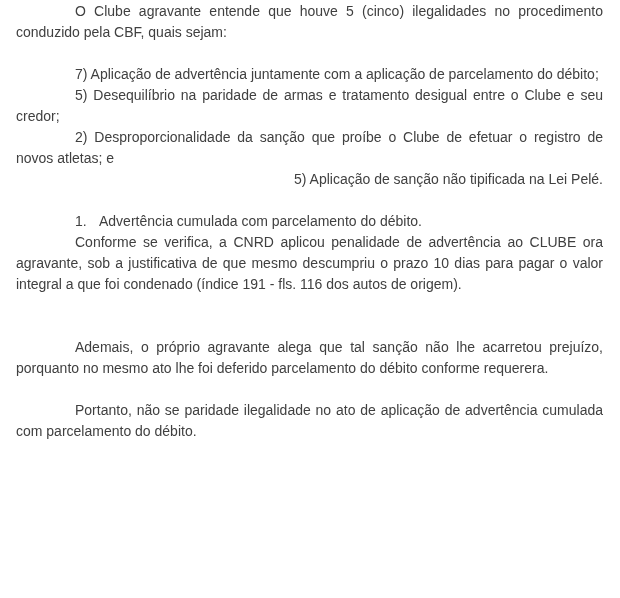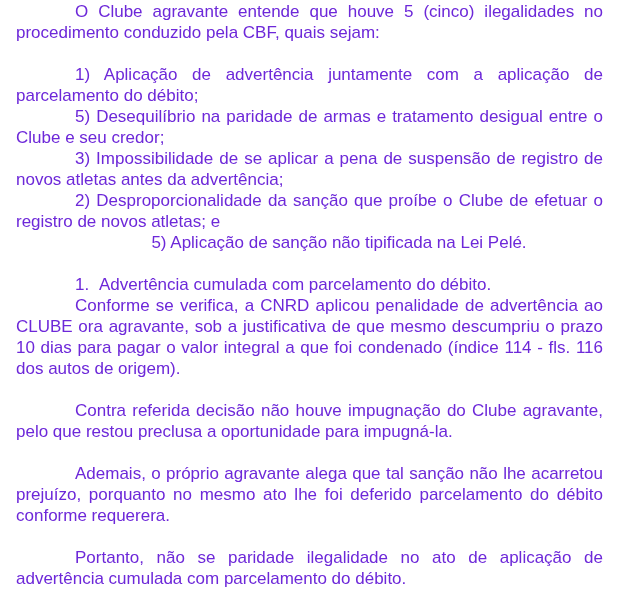--- a/index.html
+++ b/index.html
@@ -1,42 +1,40 @@
 <!DOCTYPE html>
 <html><head>
 <meta charset="utf-8">
 <style>
   html, body { margin: 0; padding: 0; background: #ffffff; }
   body { width: 620px; height: 598px; overflow: hidden; position: relative; }
   .page {
     position: absolute; left: 16px; top: 1px; width: 587px;
     font-family: "Liberation Sans", sans-serif;
-    font-size: 17px; line-height: 21px; color: #6d28d9;
+    font-size: 14px; line-height: 21px; color: #404040;
   }
   .p { margin: 0; text-align: justify; text-indent: 59px; }
   .gap { height: 21px; }
   .heading { margin: 0; padding-left: 59px; font-weight: normal; }
   .heading .num { display: inline-block; width: 24px; }
-  .nojust { text-align: center; }
+  .nojust { text-align: right; }
 </style>
 </head>
 <body>
 
 <div class="page">
   <p class="p">O Clube agravante entende que houve 5 (cinco) ilegalidades no procedimento conduzido pela CBF, quais sejam:</p>
   <div class="gap"></div>
 
-  <p class="p">1) Aplicação de advertência juntamente com a aplicação de parcelamento do débito;</p>
+  <p class="p">7) Aplicação de advertência juntamente com a aplicação de parcelamento do débito;</p>
   <p class="p">5) Desequilíbrio na paridade de armas e tratamento desigual entre o Clube e seu credor;</p>
-  <p class="p">3) Impossibilidade de se aplicar a pena de suspensão de registro de novos atletas antes da advertência;</p>
   <p class="p">2) Desproporcionalidade da sanção que proíbe o Clube de efetuar o registro de novos atletas; e</p>
   <p class="p nojust">5) Aplicação de sanção não tipificada na Lei Pelé.</p>
   <div class="gap"></div>
 
   <p class="heading"><span class="num">1.</span><span>Advertência cumulada com parcelamento do débito.</span></p>
-  <p class="p">Conforme se verifica, a CNRD aplicou penalidade de advertência ao CLUBE ora agravante, sob a justificativa de que mesmo descumpriu o prazo 10 dias para pagar o valor integral a que foi condenado (índice 114 - fls. 116 dos autos de origem).</p>
+  <p class="p">Conforme se verifica, a CNRD aplicou penalidade de advertência ao CLUBE ora agravante, sob a justificativa de que mesmo descumpriu o prazo 10 dias para pagar o valor integral a que foi condenado (índice 191 - fls. 116 dos autos de origem).</p>
   <div class="gap"></div>
-  <p class="p">Contra referida decisão não houve impugnação do Clube agravante, pelo que restou preclusa a oportunidade para impugná-la.</p>
   <div class="gap"></div>
   <p class="p">Ademais, o próprio agravante alega que tal sanção não lhe acarretou prejuízo, porquanto no mesmo ato lhe foi deferido parcelamento do débito conforme requerera.</p>
   <div class="gap"></div>
   <p class="p">Portanto, não se paridade ilegalidade no ato de aplicação de advertência cumulada com parcelamento do débito.</p>
 </div>
 
 </body></html>

